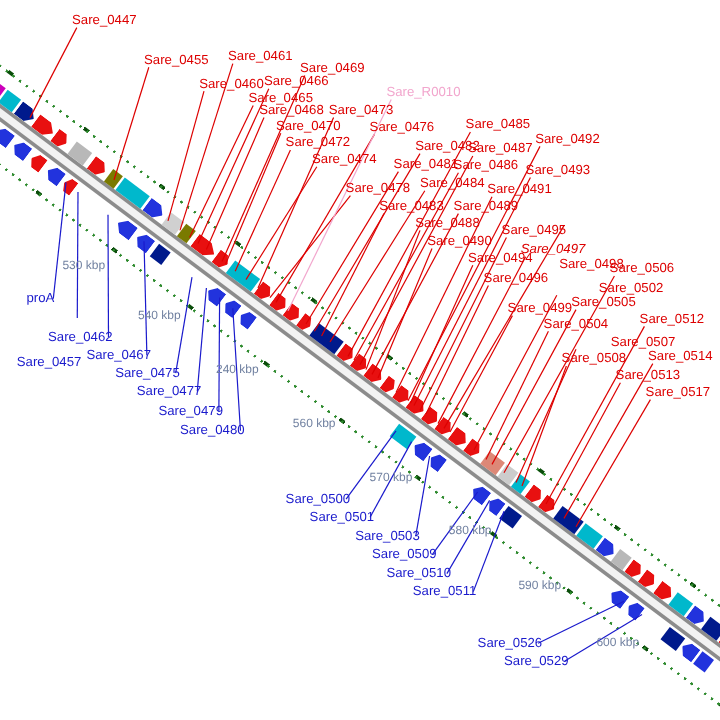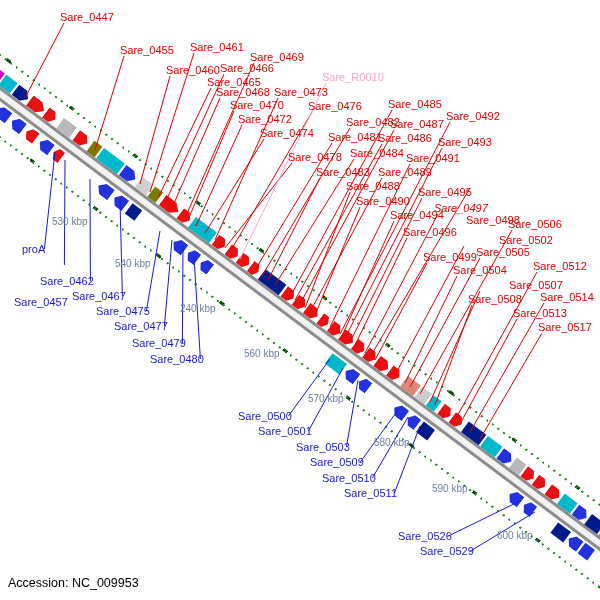--- a/index.html
+++ b/index.html
@@ -250,14 +250,13 @@
       <div class="pos-label" style="left: 115px; top: 258px; color: rgb(112, 128, 160);">540 kbp</div>
       <div class="pos-label" style="left: 180px; top: 303px; color: rgb(112, 128, 160);">240 kbp</div>
       <div class="pos-label" style="left: 244px; top: 348px; color: rgb(112, 128, 160);">560 kbp</div>
       <div class="pos-label" style="left: 308px; top: 393px; color: rgb(112, 128, 160);">570 kbp</div>
       <div class="pos-label" style="left: 374px; top: 437px; color: rgb(112, 128, 160);">580 kbp</div>
       <div class="pos-label" style="left: 432px; top: 483px; color: rgb(112, 128, 160);">590 kbp</div>
       <div class="pos-label" style="left: 497px; top: 530px; color: rgb(112, 128, 160);">600 kbp</div>
     </div>
 
 
-  <div class="footer-text" style="left:8px">Accession: NC_009953</div>
 </div>
 
 </body></html>

